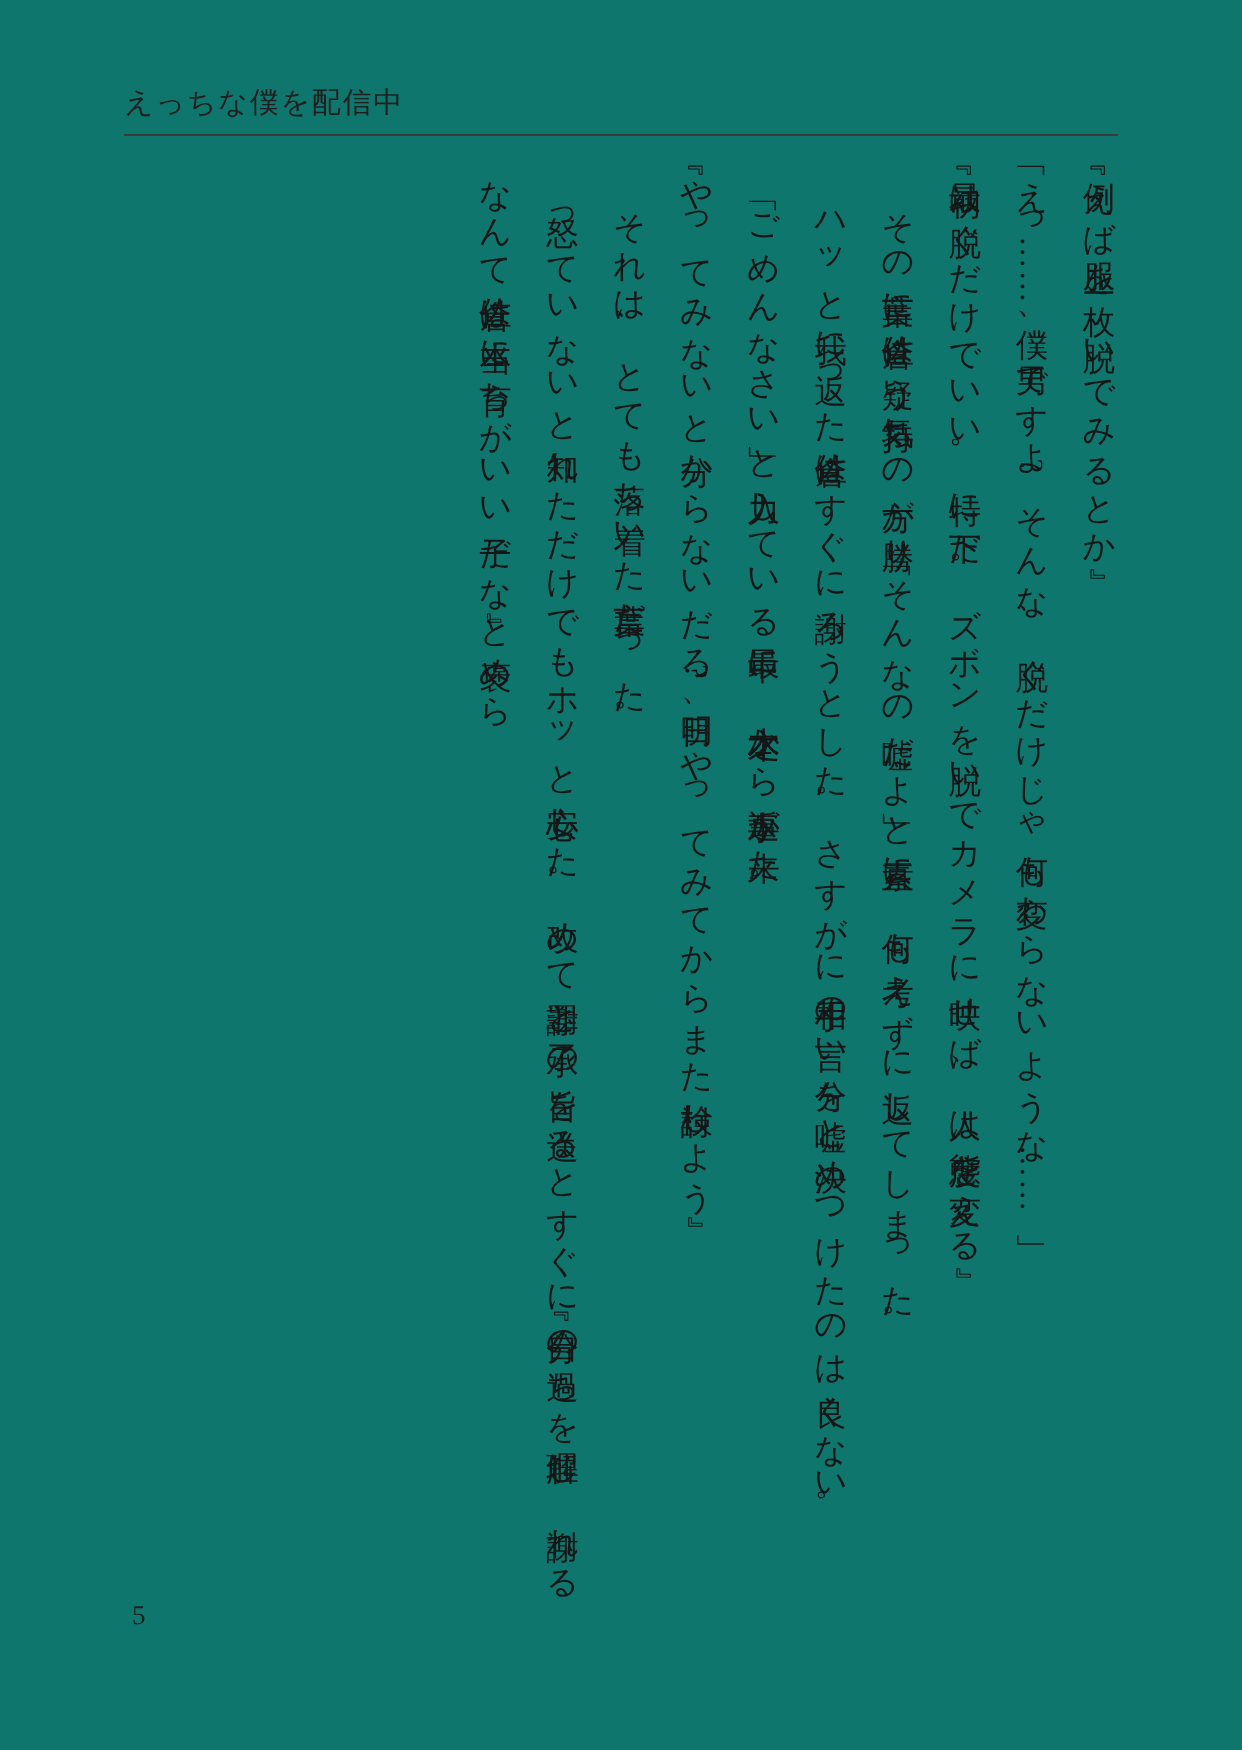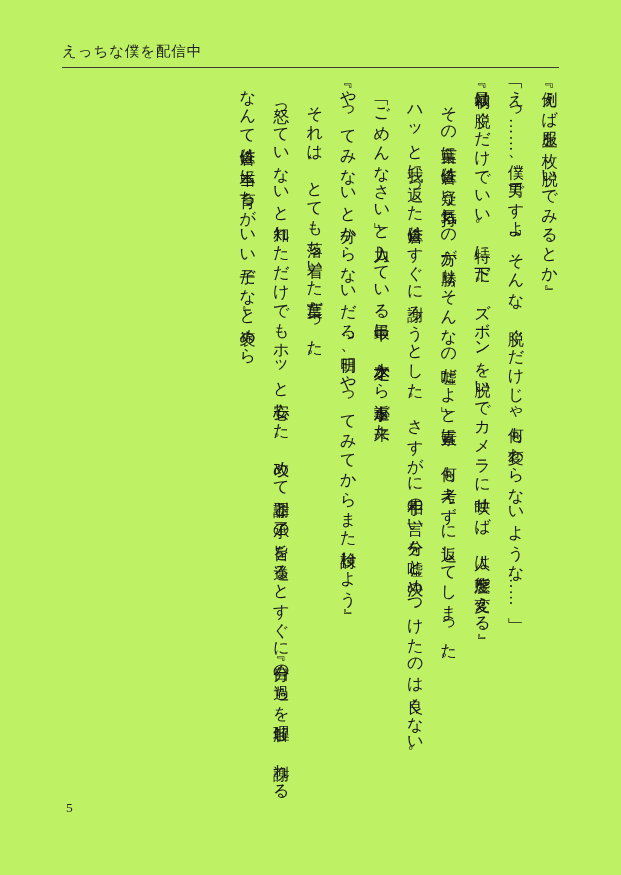--- a/index.html
+++ b/index.html
@@ -15,21 +15,21 @@
     position: relative;
     overflow: hidden;
   }
 
   .page {
     position: absolute;
     left: 0;
     top: 0;
     width: 621px;
     height: 875px;
-    background: #bef264;
+    background: #0f766e;
   }
 
   
   .header-title {
     position: absolute;
     left: 62px;
     top: 42px;
     font-size: 14.5px;
     letter-spacing: 0.06em;
     color: #1f1f1f;

